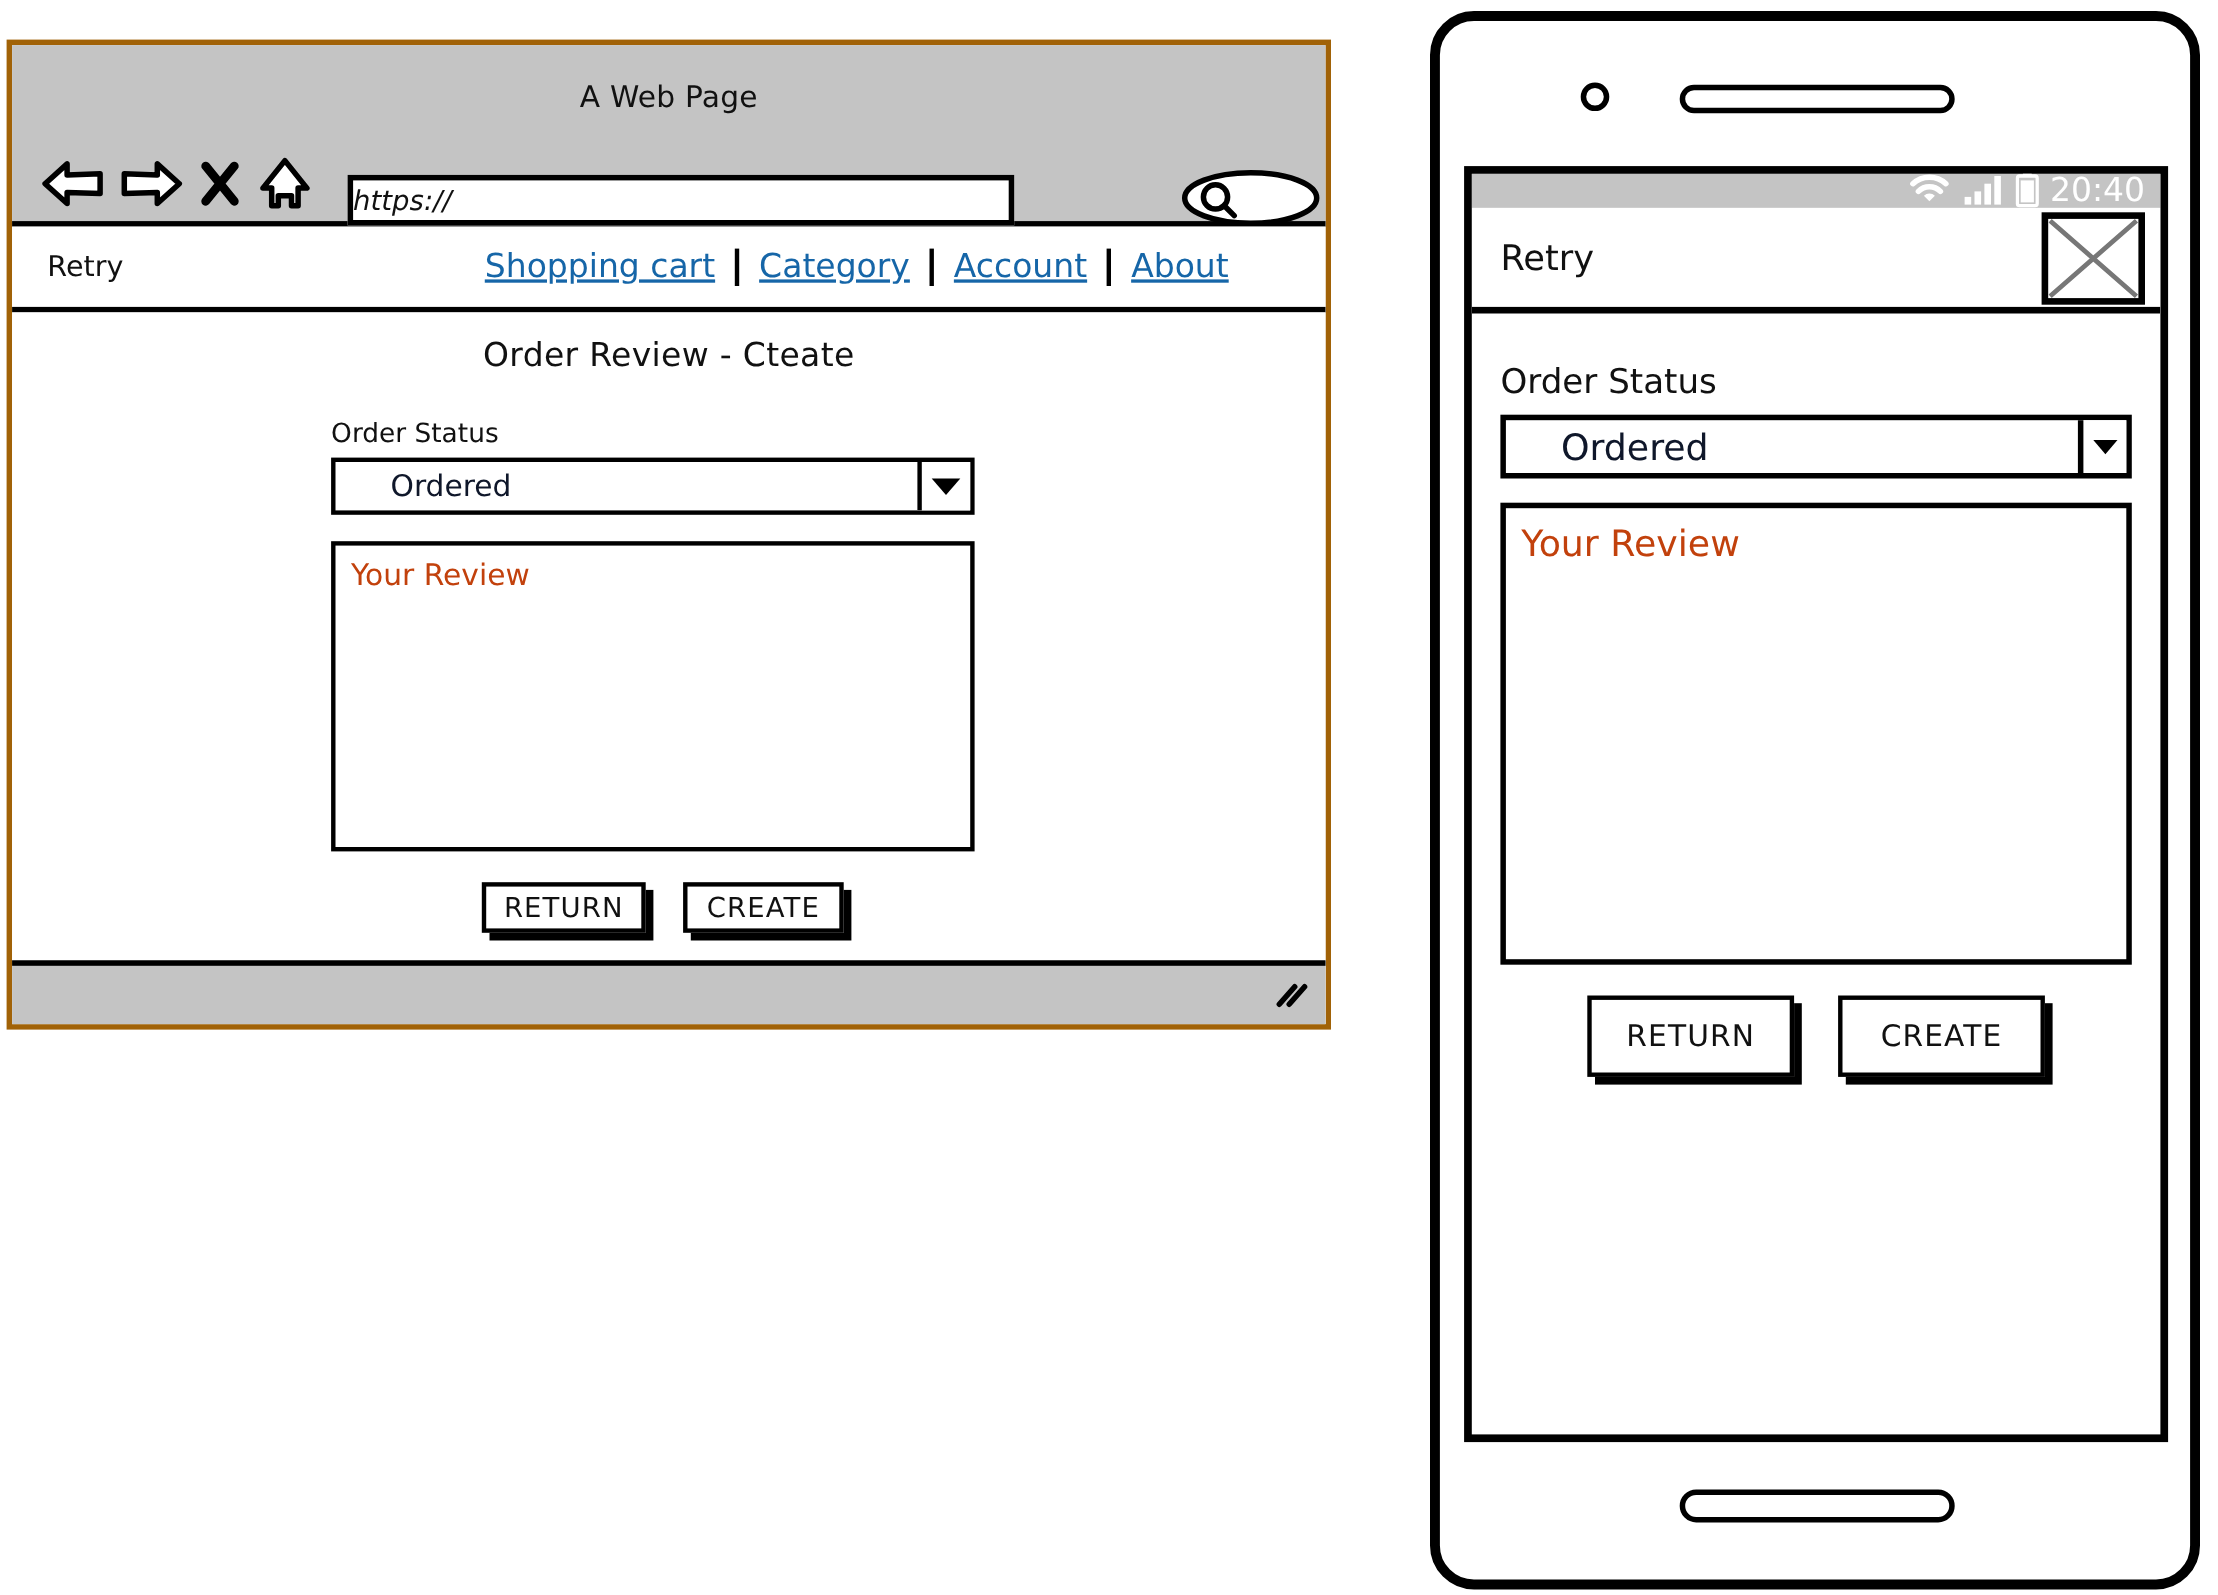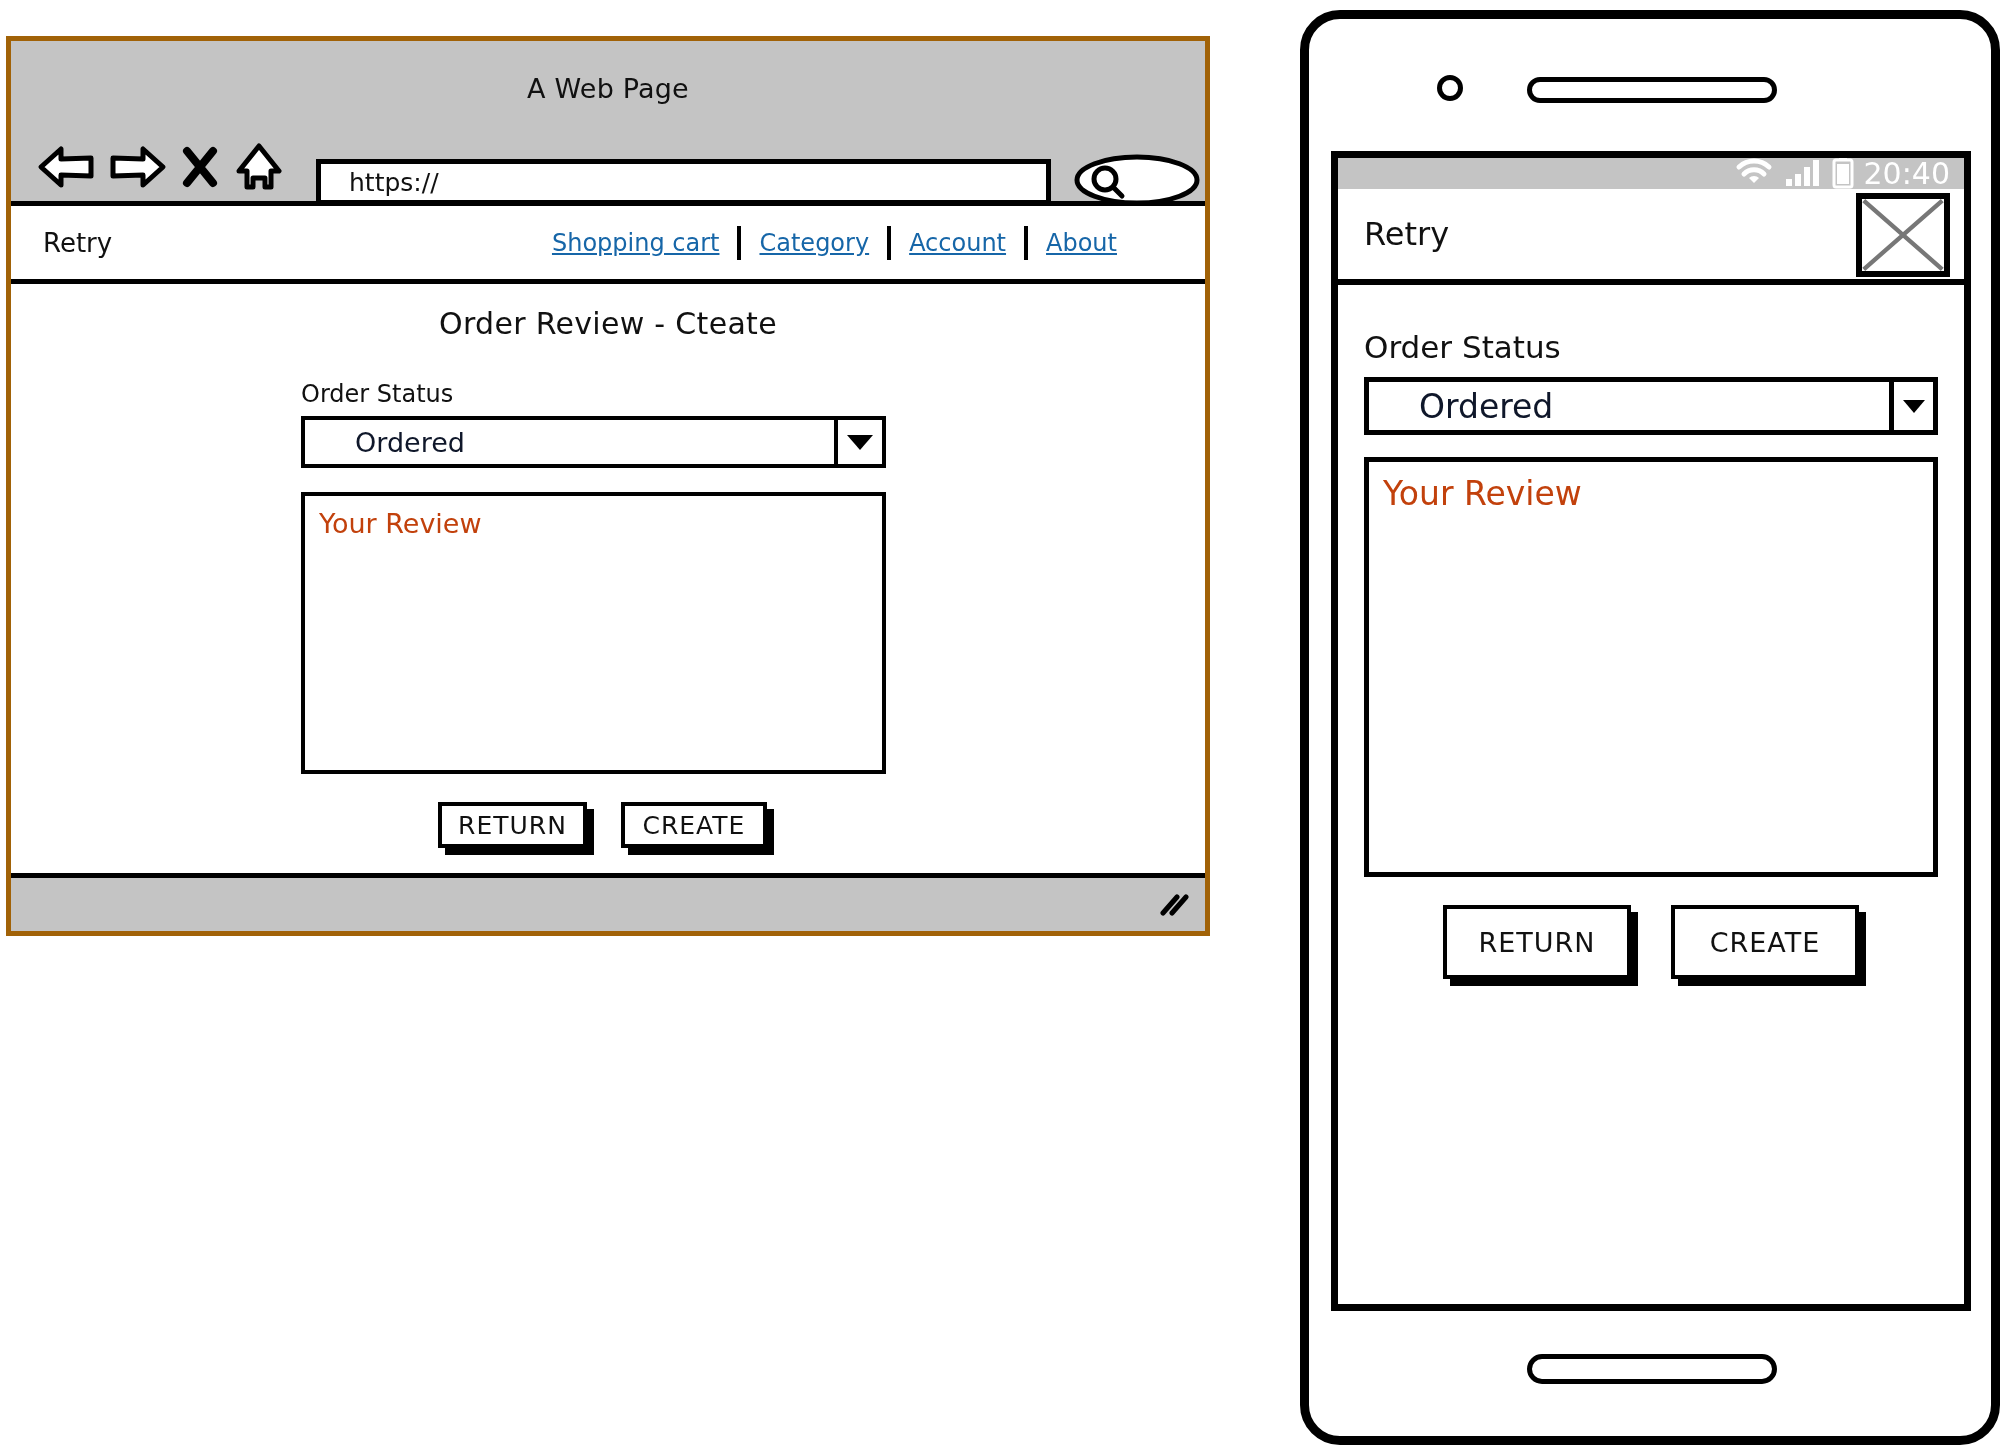--- a/index.html
+++ b/index.html
@@ -20,40 +20,40 @@
     position:relative;height:165px;background:#c4c4c4;
     border-bottom:5px solid #000;box-sizing:border-box;
   }
   .browser-title{
     position:absolute;top:32px;left:0;right:0;text-align:center;
     font-size:27px;color:#111;letter-spacing:.2px;
   }
   .nav-icons{position:absolute;left:26px;top:100px;display:flex;align-items:center;gap:14px;}
   .nav-icons svg{display:block;}
   .url-bar{
-    position:absolute;left:305px;top:118px;width:735px;height:46px;
+    position:absolute;left:305px;top:118px;width:606px;height:46px;
     background:#fff;border:5px solid #000;box-sizing:border-box;
-    display:flex;align-items:center;padding-left:28px;
-    font-size:25px;color:#111;
+    display:flex;align-items:center;padding-left:0;
+    font-size:25px;color:#111;font-style:italic;
   }
   .search-pill{
     position:absolute;left:1062px;top:112px;width:128px;height:54px;
   }
 
   
   .site-nav{
     position:relative;height:78px;border-bottom:5px solid #000;
     display:flex;align-items:center;background:#fff;box-sizing:border-box;
   }
   .brand{position:absolute;left:32px;font-size:26px;color:#111;}
   .nav-links{
     position:absolute;right:70px;display:flex;align-items:center;gap:0;
   }
   .nav-links a{
-    color:#1666a8;text-decoration:underline;font-size:24px;
+    color:#1666a8;text-decoration:underline;font-size:30px;
     padding:0 18px;white-space:nowrap;
   }
   .nav-sep{width:4px;height:34px;background:#000;}
 
   
   .page-body{position:relative;height:calc(100% - 165px - 78px);background:#fff;}
   .page-title{
     position:absolute;top:22px;left:0;right:0;text-align:center;
     font-size:30px;color:#111;font-weight:400;letter-spacing:.3px;
   }

